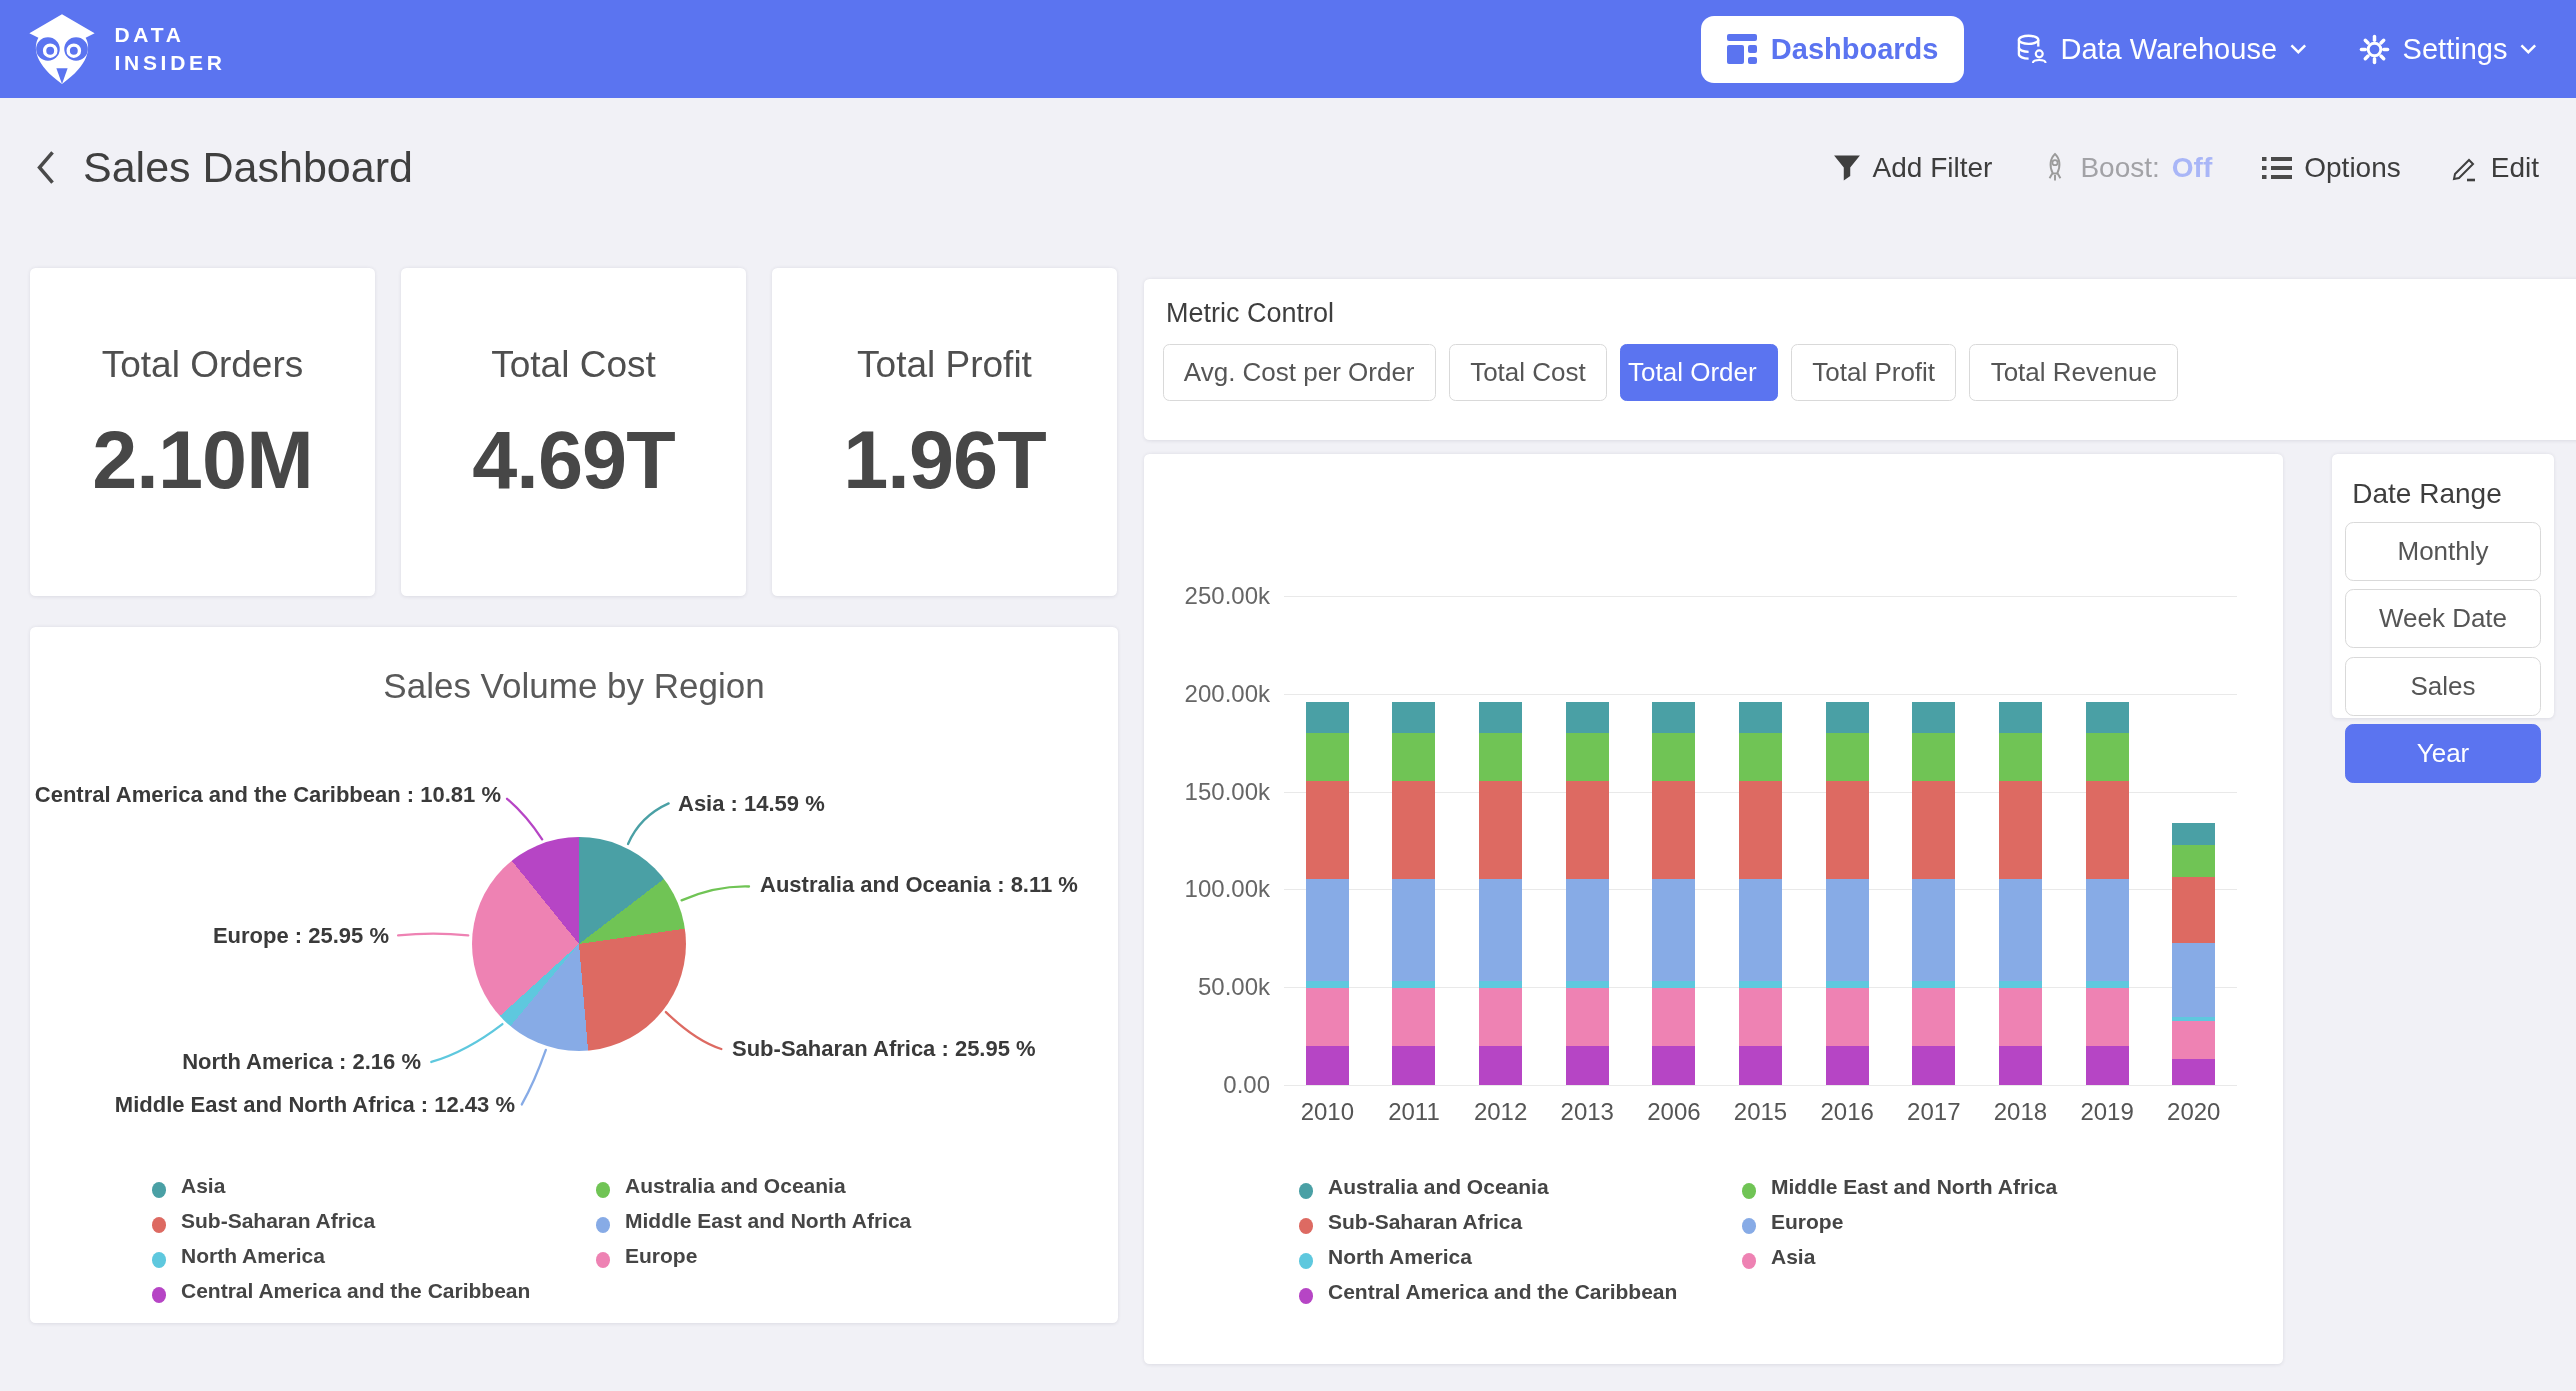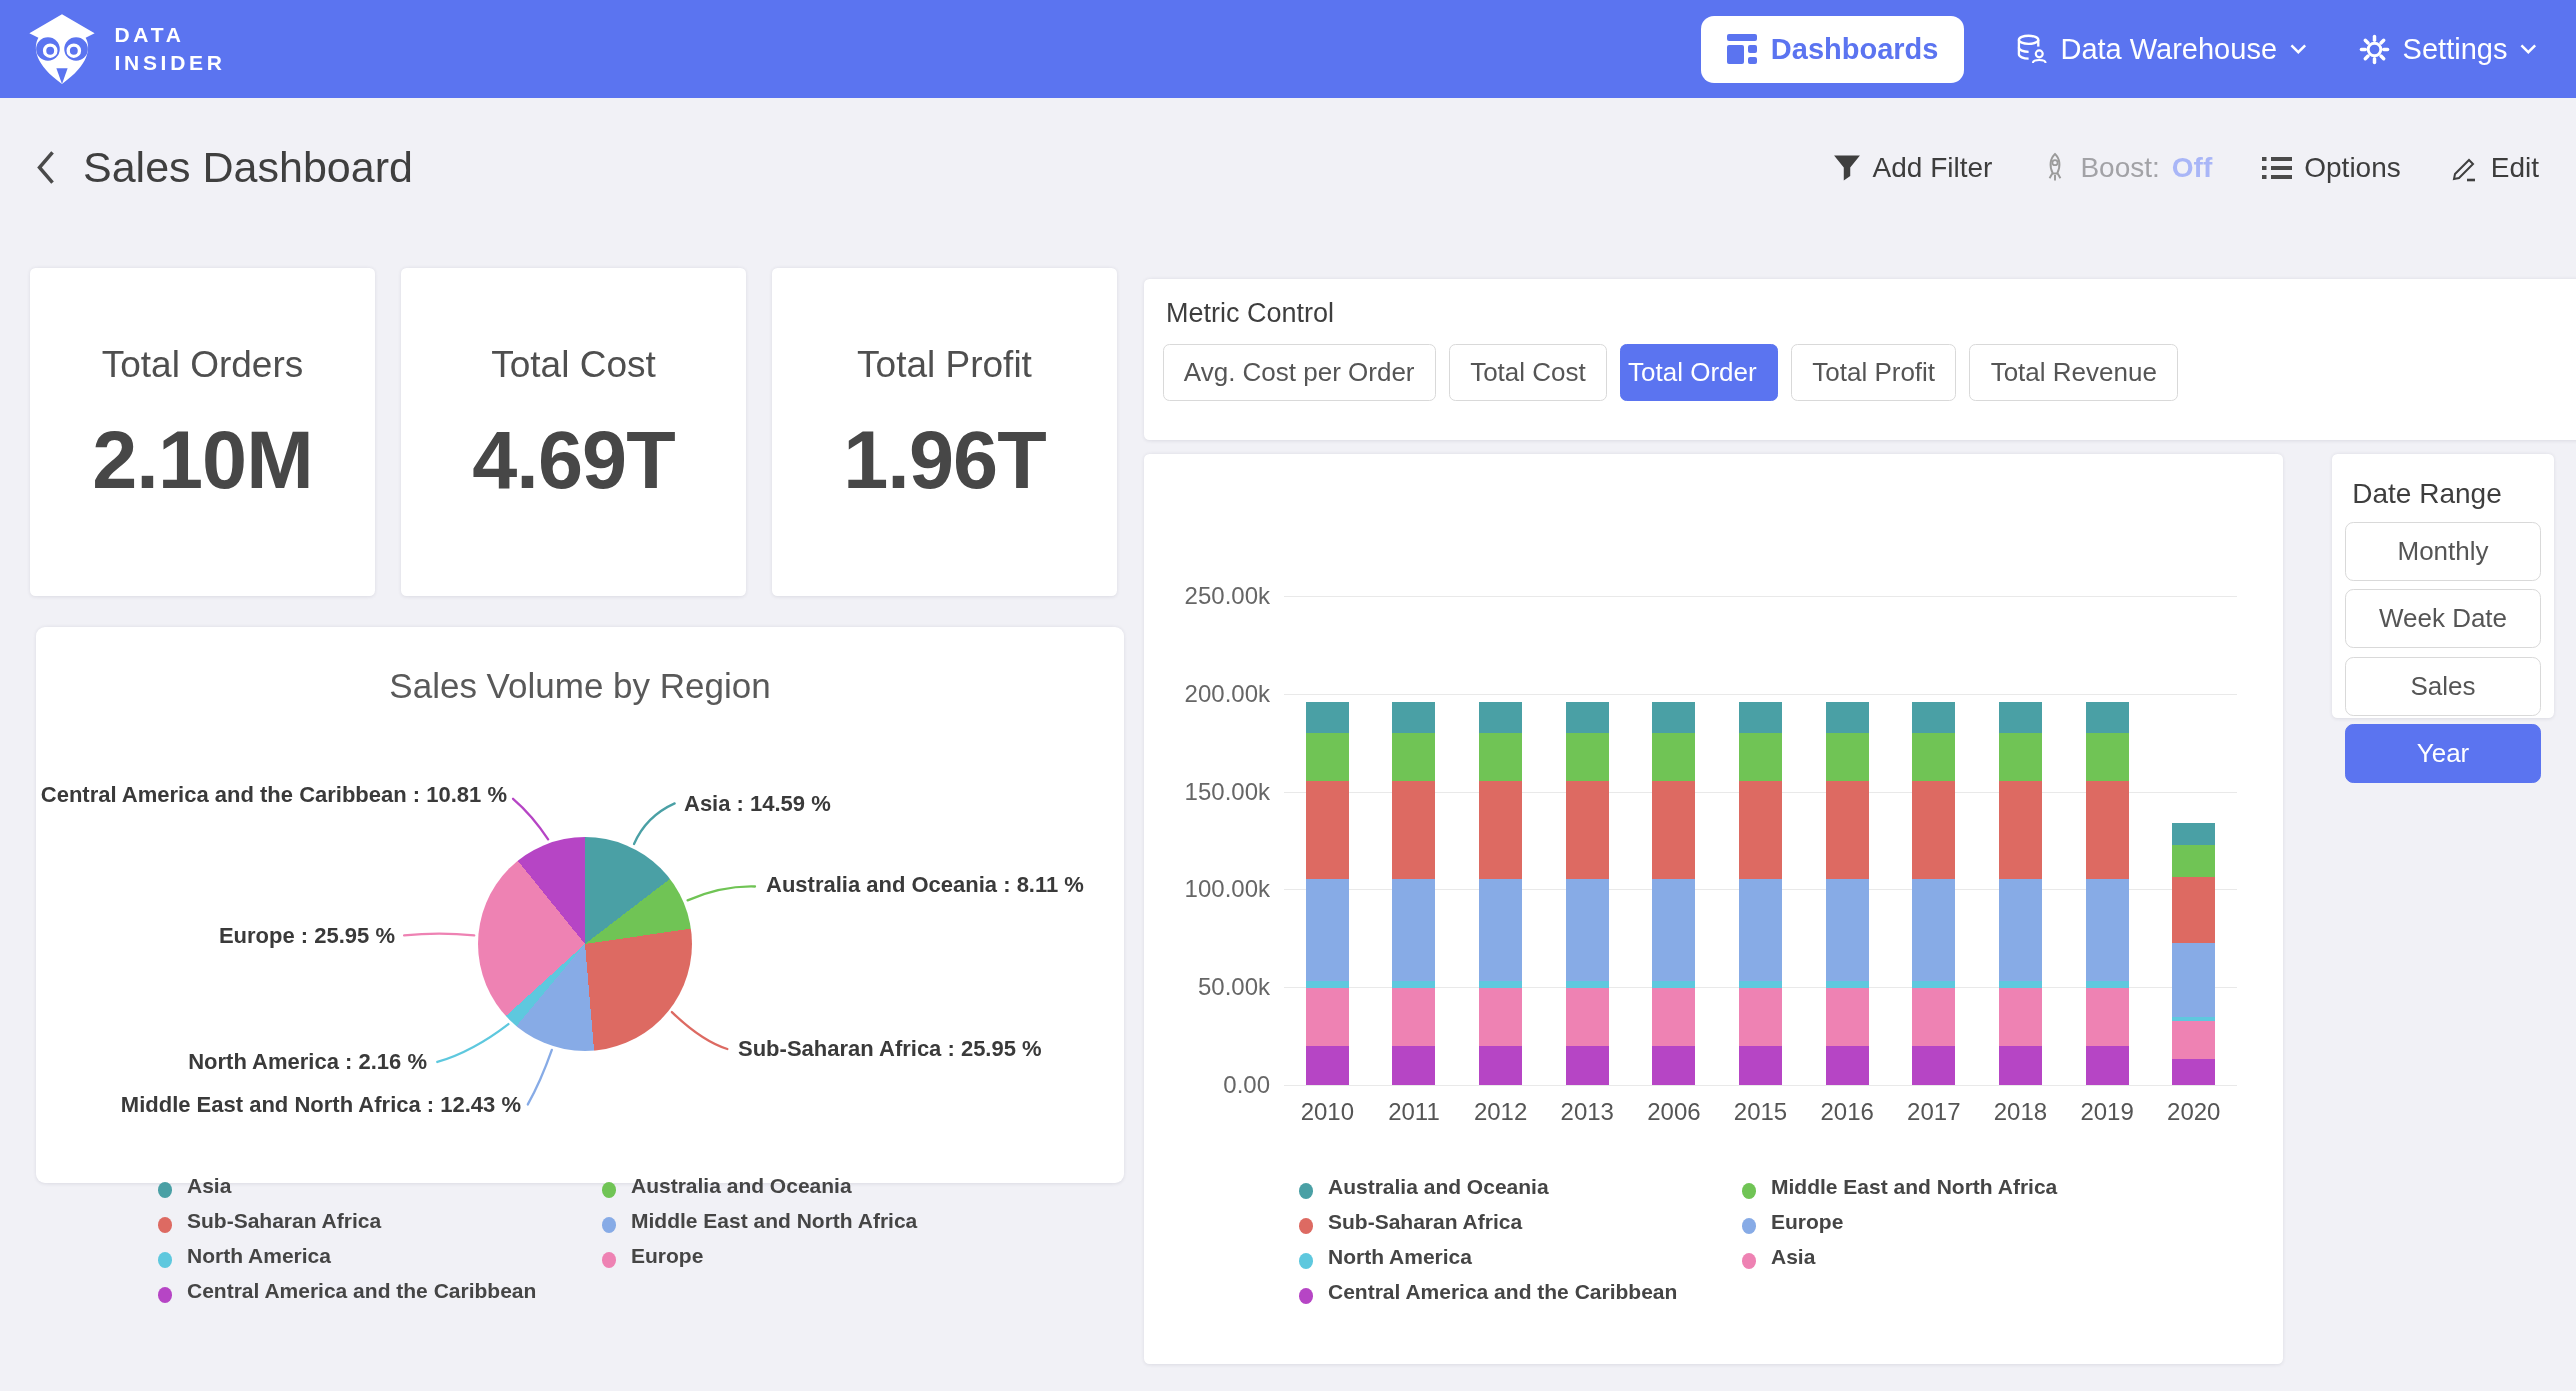--- a/index.html
+++ b/index.html
@@ -36,21 +36,21 @@
   .metric-card{left:1144px;top:279px;width:1673px;height:161px;}
   .metric-title{position:absolute;left:22px;top:18.5px;font-size:27px;color:#3e3e3e;}
   .metric-buttons{position:absolute;left:18.5px;top:65px;display:flex;gap:13px;}
   .mbtn{height:57px;padding:0 20.3px;font-family:"Liberation Sans",sans-serif;font-size:26px;color:#555;
         background:#fff;border:1.8px solid #d9d9d9;border-radius:6.5px;cursor:pointer;white-space:nowrap;}
   .mbtn.selected{background:#5b74f0;border-color:#5b74f0;color:#fff;padding-left:7px;}
 
   .card-title{position:absolute;left:0;top:39px;width:100%;text-align:center;
               font-size:35px;font-weight:500;color:#595959;}
 
-  .pie-card{left:36px;top:627px;width:1088px;height:556px;border-radius:9px;}
+  .pie-card{left:30px;top:627px;width:1088px;height:696px;}
   .pie{position:absolute;left:442px;top:210px;width:214px;height:214px;border-radius:50%;}
   .pie-lines{position:absolute;left:0;top:0;pointer-events:none;}
   .callout{position:absolute;font-size:22px;font-weight:700;color:#3a3a3a;white-space:nowrap;line-height:26px;}
 
   .bar-card{left:1144px;top:454px;width:1139px;height:910px;}
   .bar-plot{position:absolute;left:140px;top:142px;width:953px;height:489px;}
   .gridline{position:absolute;left:0;right:0;height:0.9px;background:#e9e9e9;}
   .ytick{position:absolute;left:-146px;width:132px;text-align:right;font-size:24px;color:#666;
          height:28px;line-height:28px;}
   .bars{position:absolute;left:0;top:0;width:100%;height:100%;display:flex;align-items:flex-end;}

